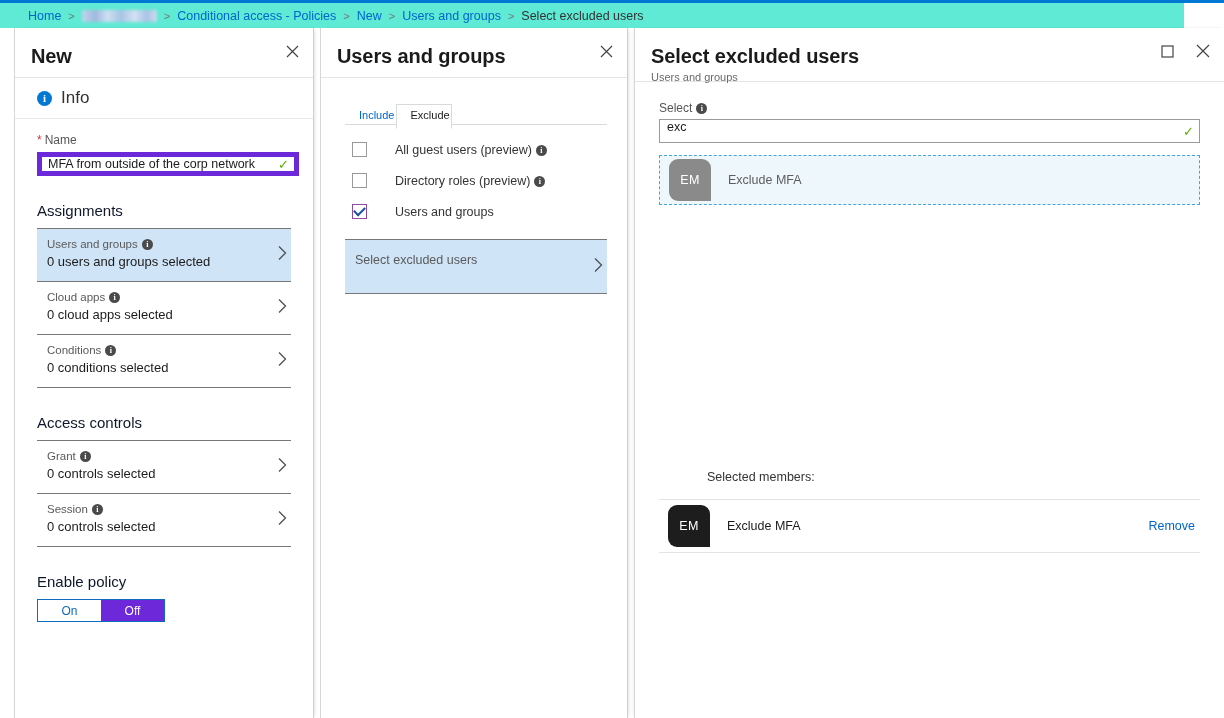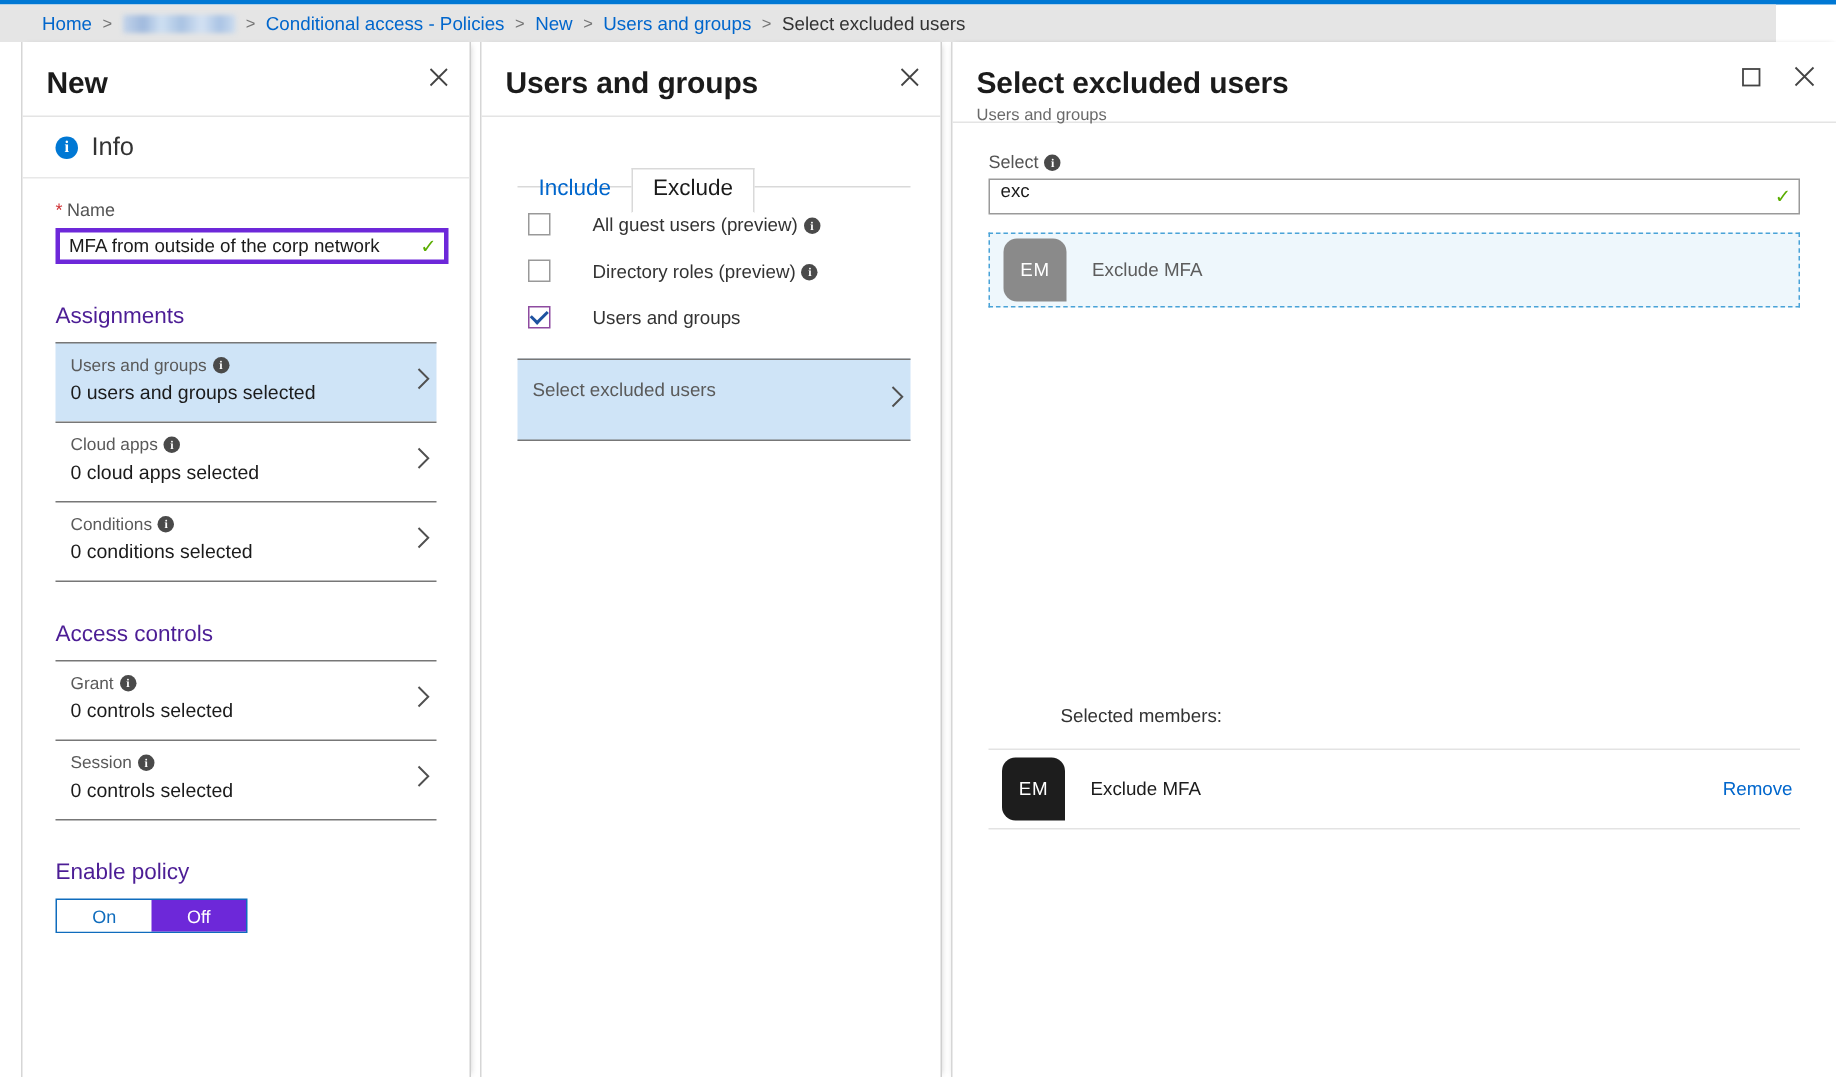--- a/index.html
+++ b/index.html
@@ -17,21 +17,21 @@
   
   .top-accent {
     position:absolute; left:0; top:0; width:1224px; height:3px;
     background:#0078d4;
   }
   .breadcrumb {
     position:absolute; left:0; top:3px; width:1184px; height:25px;
     display:flex; align-items:center;
     padding-left:28px;
     font-size:12.5px; color:#333;
-    background:#e5e5e5;
+    background:#5eead4;
   }
   .bc-link { color:#0066cc; cursor:pointer; white-space:nowrap; }
   .bc-current { color:#333; white-space:nowrap; }
   .bc-sep { color:#767676; margin:0 7px; font-size:11px; }
   .bc-redacted {
     display:inline-block; width:75px; height:12px;
     background: linear-gradient(90deg,#c3d4ea 0%, #9fb9dd 18%, #cfe0f2 34%, #a8c2e2 52%, #d4e2f3 70%, #a9c3e4 86%, #ccdcef 100%);
     filter: blur(1.6px);
     vertical-align: middle;
     border-radius:1px;
@@ -96,38 +96,38 @@
   .inline-info {
     display:inline-flex; width:11px; height:11px; border-radius:50%;
     background:#4a4a4a; color:#fff; font-size:8px; font-weight:700;
     align-items:center; justify-content:center; margin-left:4px;
     vertical-align:1px; font-family:"Liberation Serif", serif;
     cursor:pointer;
   }
   .txtfield {
     position:relative;
     width:262px; height:24px;
-    border:3px solid #6d28d9;
+    border:5px solid #6d28d9;
     background:#fff;
     display:flex; align-items:center;
     padding:0 34px 0 6px;
     font-size:12.5px; color:#1b1b1b;
   }
   .txtfield input {
     border:none; outline:none; width:100%;
     font-size:12.5px; color:#1b1b1b; font-family:"Liberation Sans", sans-serif;
     background:transparent; padding:0;
   }
   .valid-check {
     position:absolute; right:5px; top:50%; transform:translateY(-50%);
     color:#5aad00; font-size:13px; line-height:1;
   }
 
   .section-title {
-    font-size:15px; color:#4c1d95; font-weight:400;
+    font-size:15px; color:#0f172a; font-weight:400;
     padding:0 22px; margin-top:26px; margin-bottom:9px;
   }
   .rowlist { margin:0 22px; }
   .trow {
     position:relative;
     border-top:1px solid #777;
     padding:8px 26px 10px 10px;
     cursor:pointer;
     background:#ffffff;
   }
@@ -152,22 +152,22 @@
   .seg-btn.on  { background:#6d28d9; color:#ffffff; }
 
   
   .tabs {
     display:flex; align-items:flex-end;
     margin:16px 20px 0 24px;
     border-bottom:1px solid #d9d9d9;
     height:31px;
   }
   .tab {
-    font-size:15px; padding:4px 13px 7px 13px; cursor:pointer;
-    color:#0066cc; position:relative; top:18px;
+    font-size:11px; padding:4px 1px 7px 13px; cursor:pointer;
+    color:#0066cc; position:relative; top:5px;
     border:1px solid transparent;
   }
   .tab.active {
     color:#1b1b1b; background:#ffffff;
     border:1px solid #d9d9d9; border-bottom:1px solid #ffffff;
   }
 
   .cbrow {
     display:flex; align-items:center; gap:28px;
     padding:8px 24px 8px 31px;

